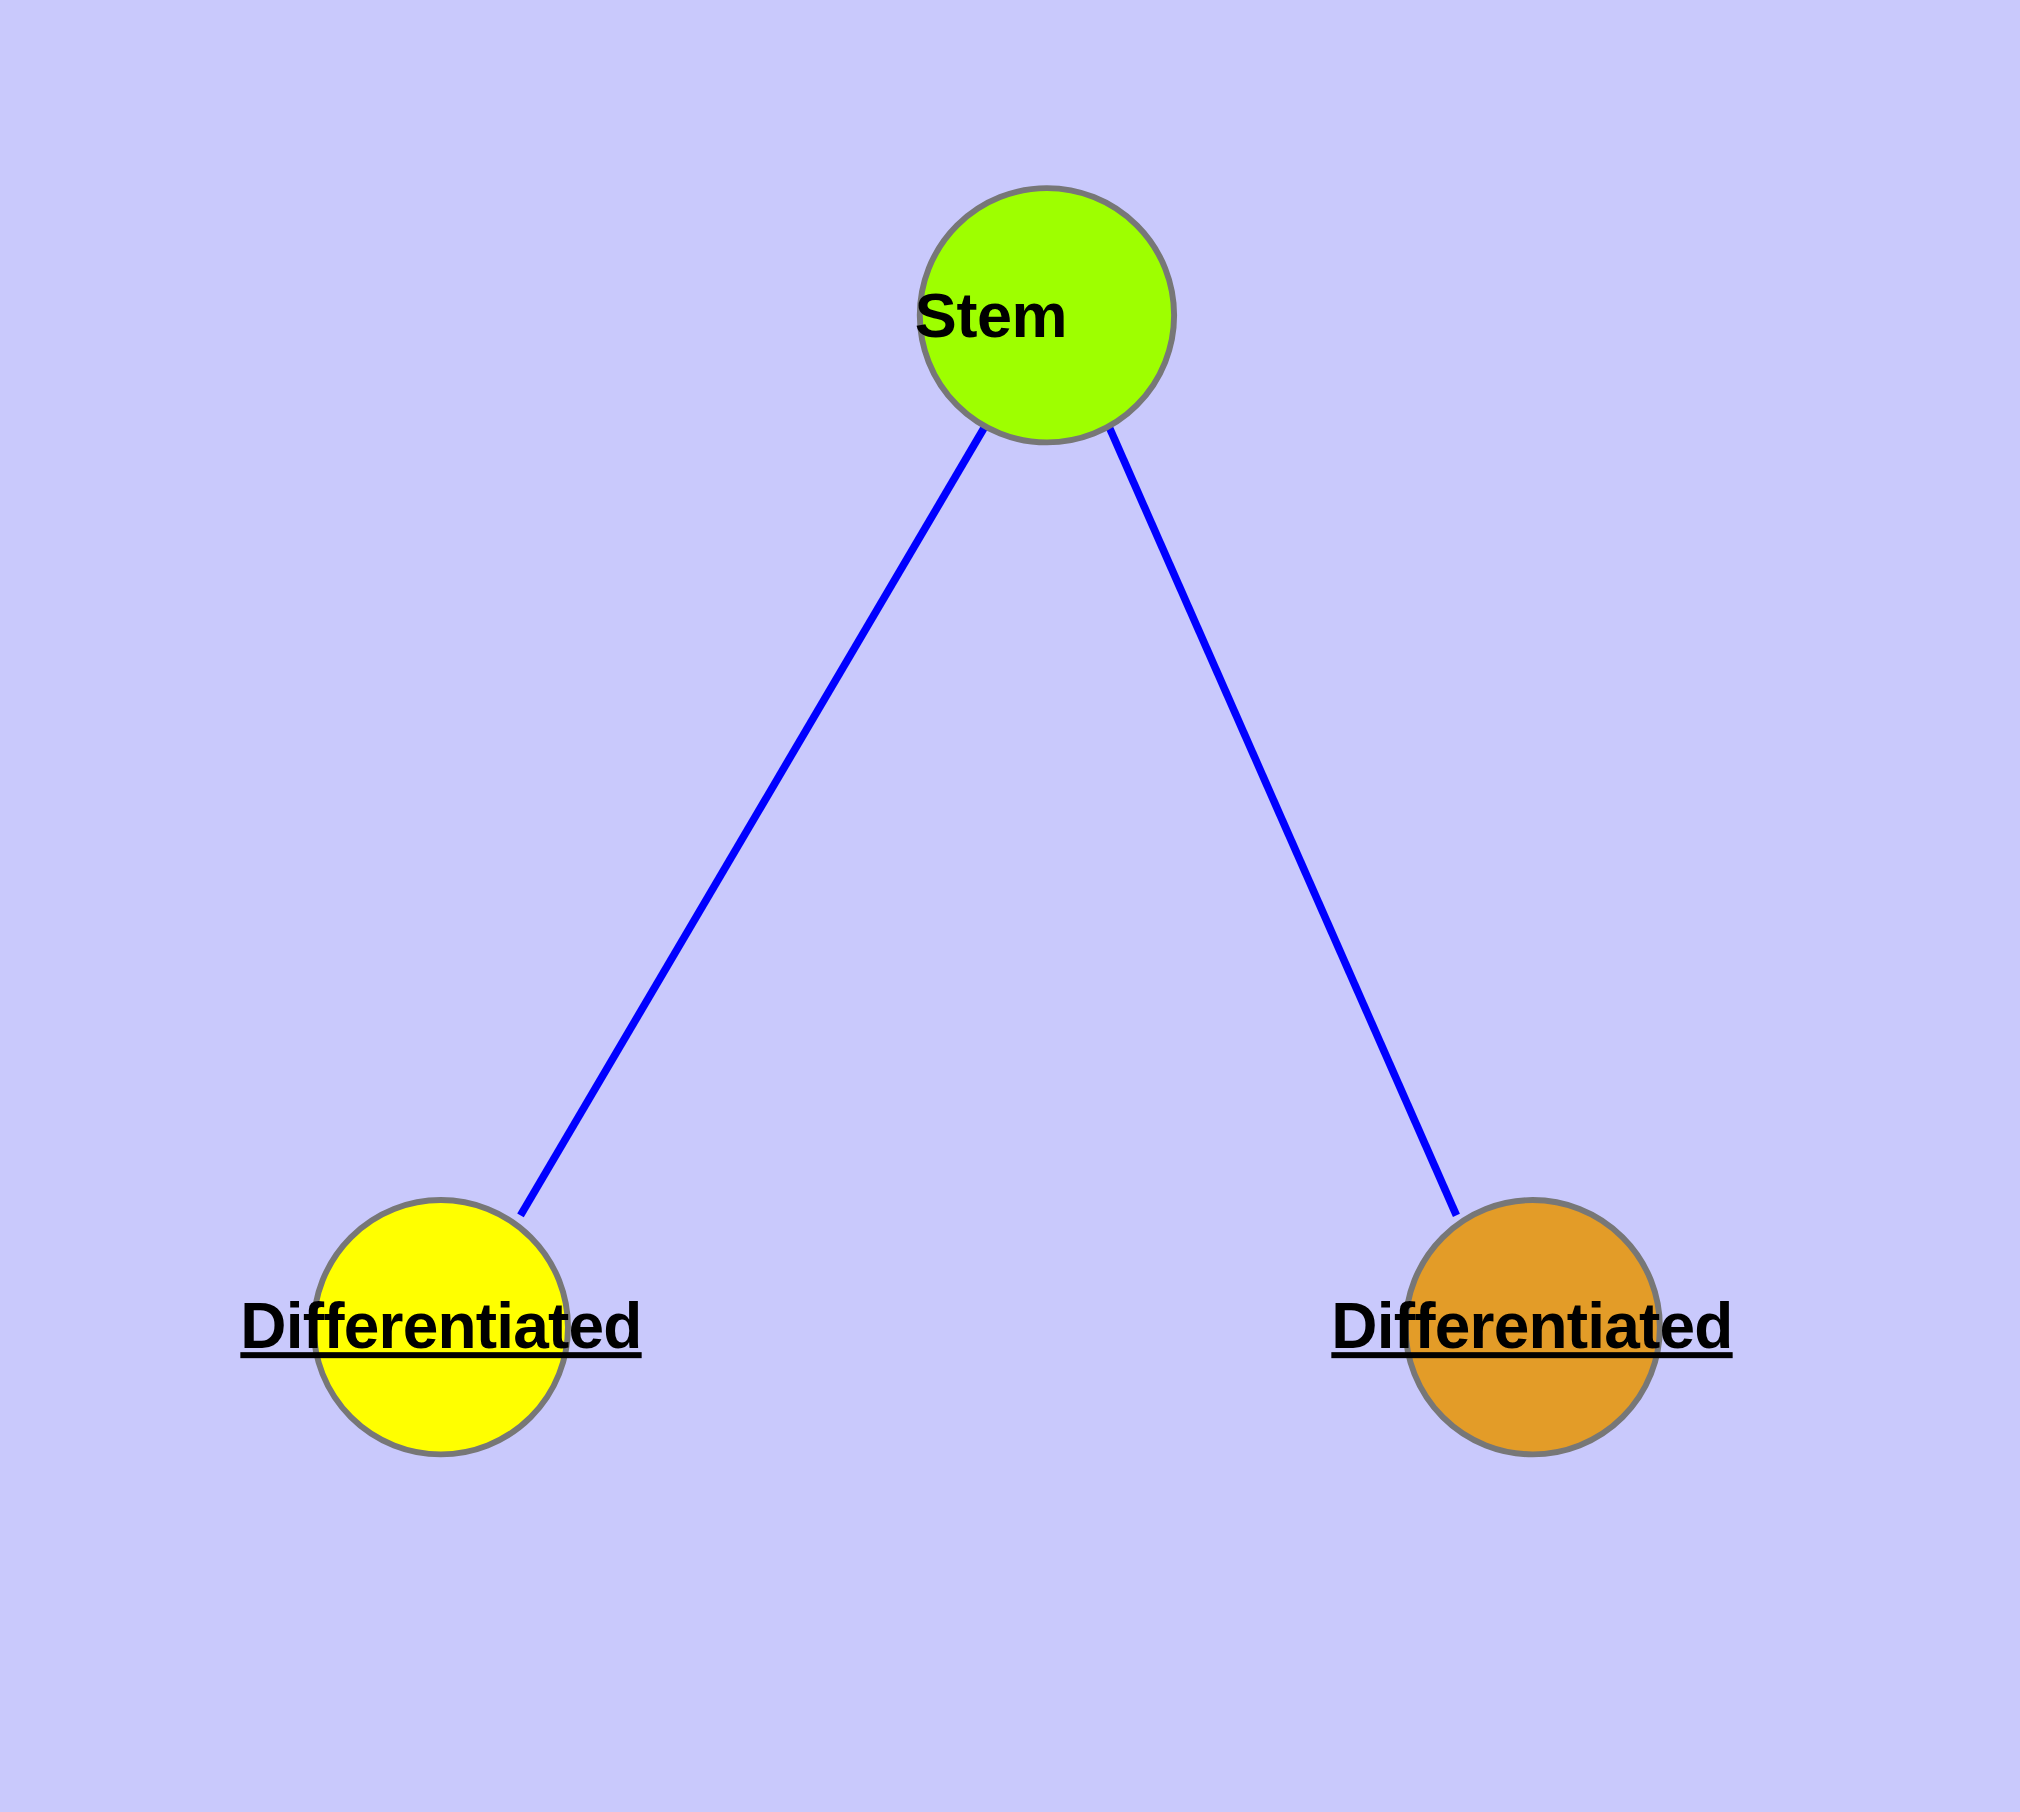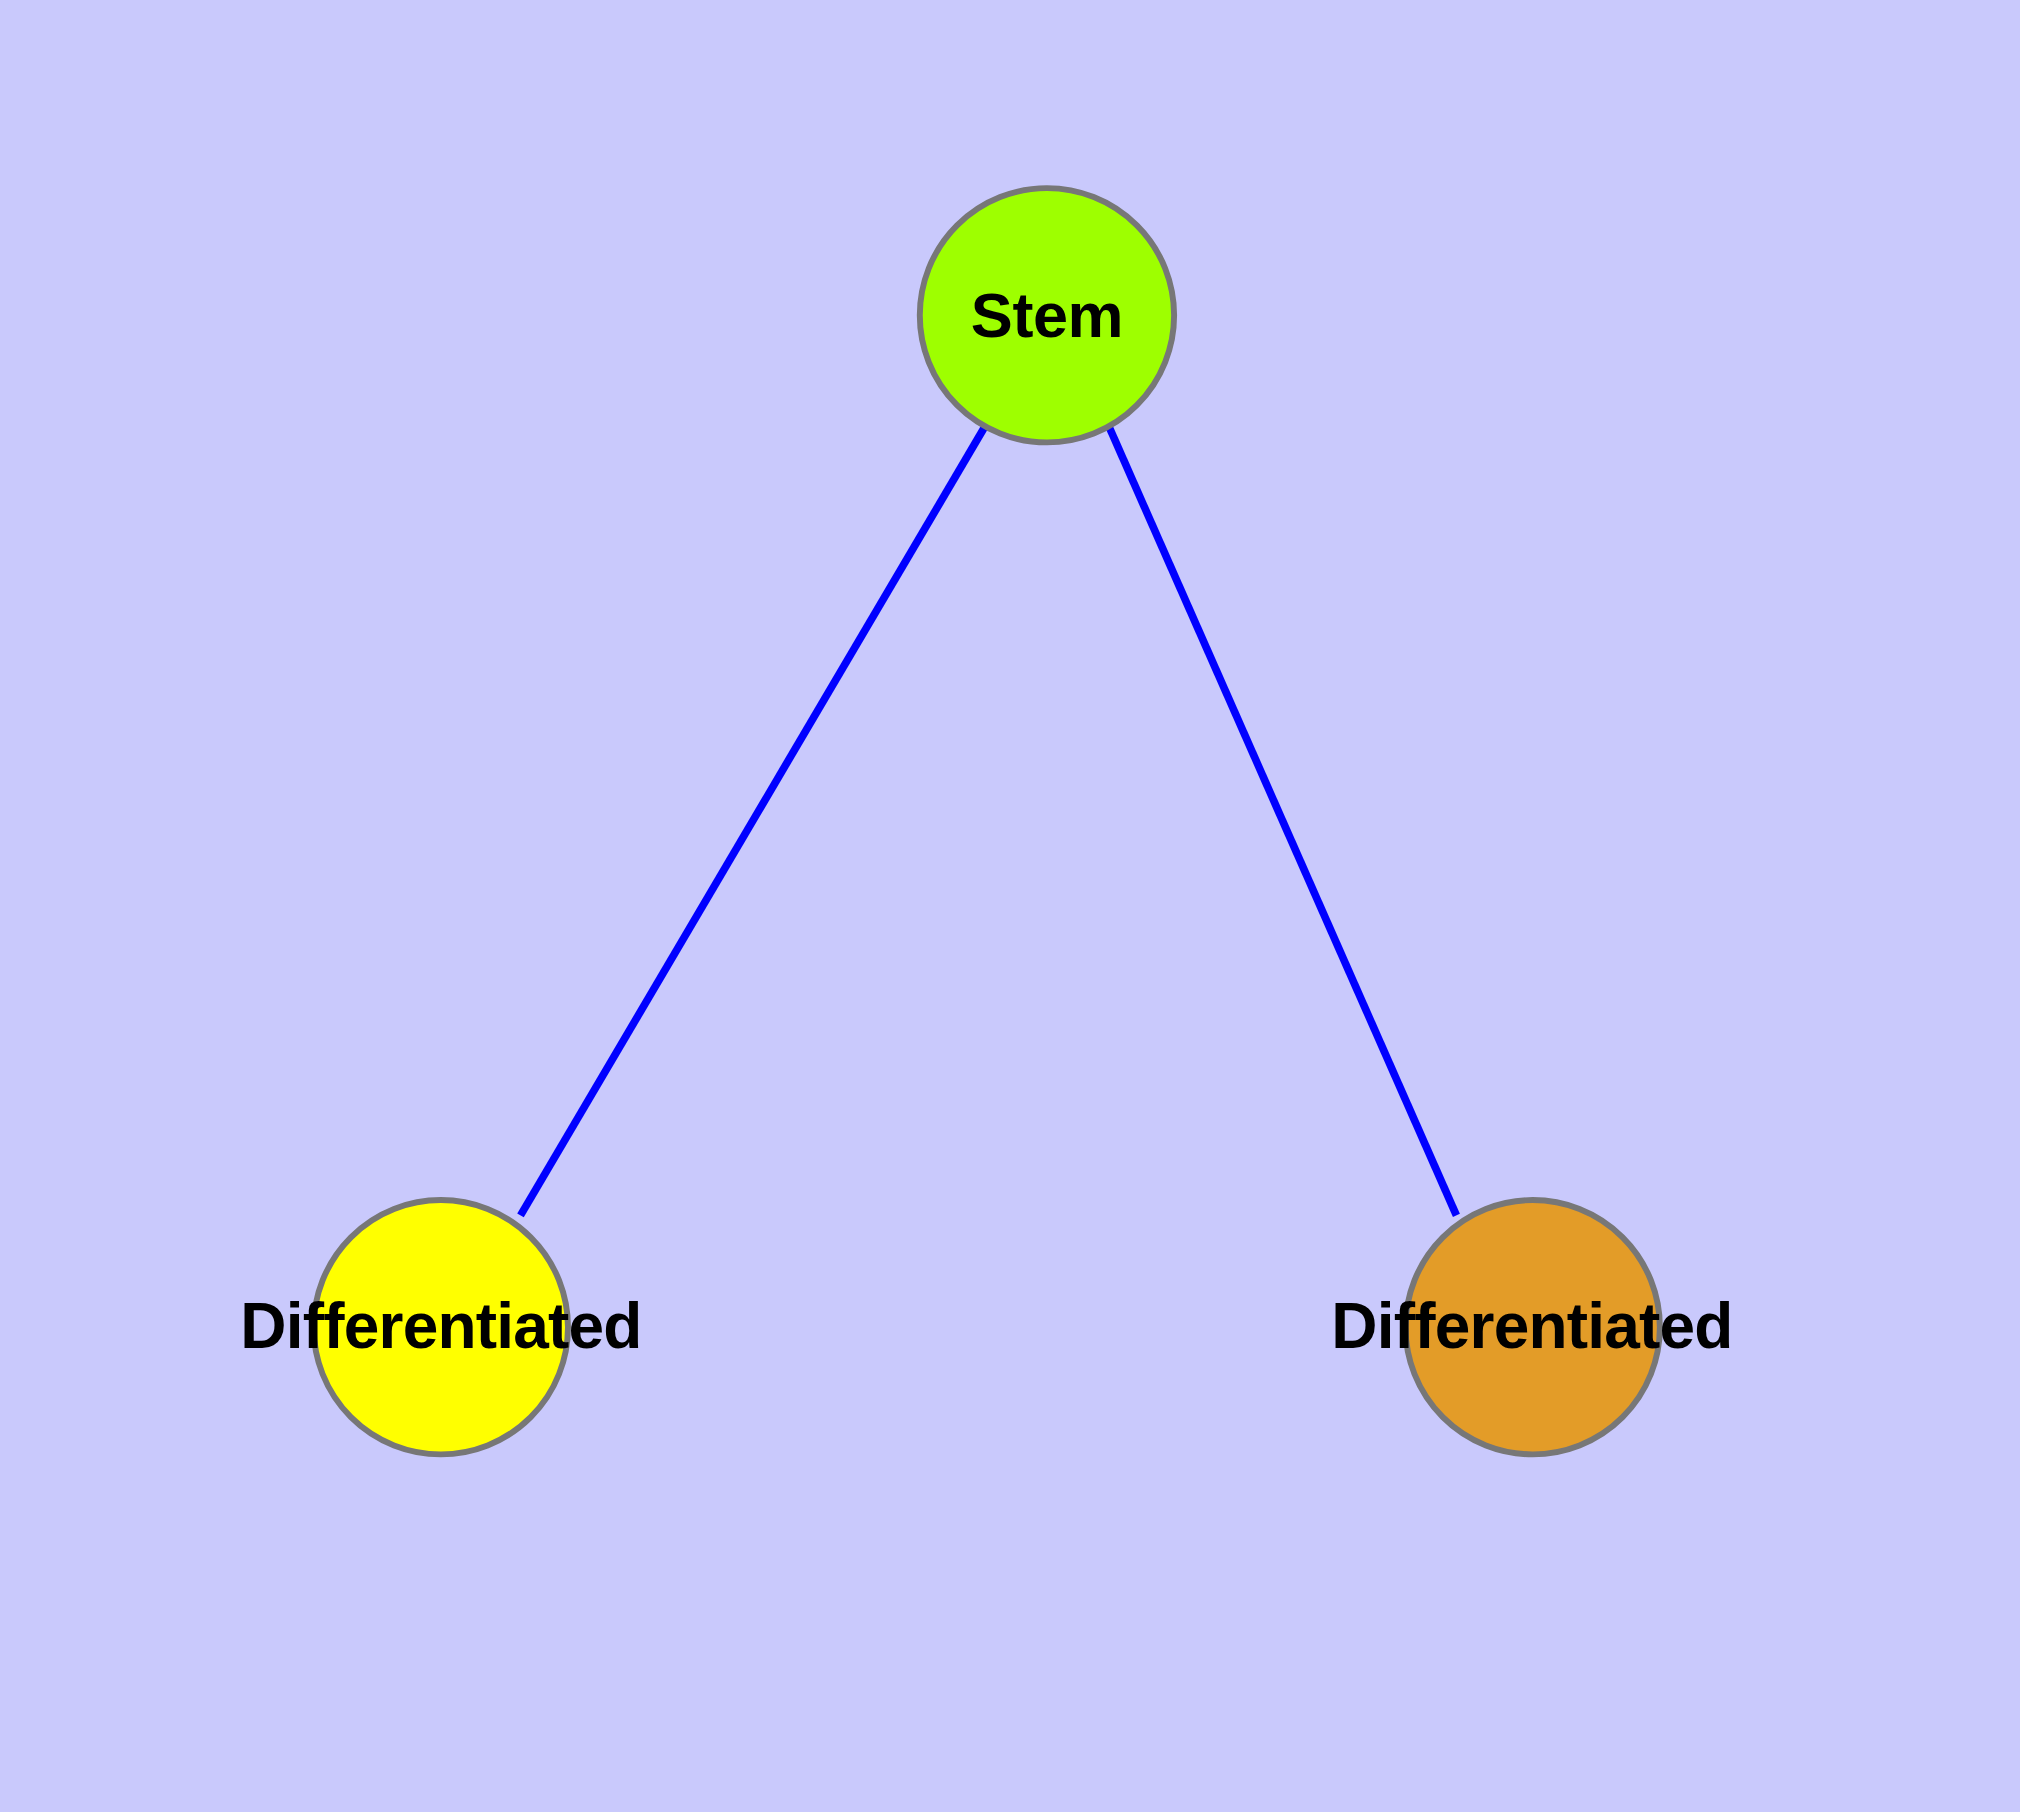--- a/index.html
+++ b/index.html
@@ -45,20 +45,21 @@
     pointer-events: none;
     transform: translate(-50%, -50%);
   }
   .node-label.stem {
     font-size: 63px;
     letter-spacing: -0.4px;
   }
   .node-label.leaf {
     font-size: 64px;
     letter-spacing: -0.8px;
+    text-decoration: underline;
   }
 </style>
 </head>
 <body>
 
 <div id="canvas" style="width: 2021px; height: 1812px;">
 
   <div id="graph-bg" style="background: rgb(201, 201, 252);"></div>
 
   <svg id="graph-svg" viewBox="0 0 2384 2138" preserveAspectRatio="none" style="width: 2021px; height: 1812px;">
@@ -67,19 +68,19 @@
         <line x1="1308" y1="503" x2="1718" y2="1434" stroke="#0000ff" stroke-width="9" class="edge-line"></line>
       </g>
     <g id="node-layer">
         <circle cx="1235" cy="372" r="150" fill="#9eff00" stroke="#777777" stroke-width="7" class="node-circle"></circle>
         <circle cx="520" cy="1566" r="150" fill="#ffff00" stroke="#777777" stroke-width="7" class="node-circle"></circle>
         <circle cx="1808" cy="1566" r="150" fill="#e39c28" stroke="#777777" stroke-width="7" class="node-circle"></circle>
       </g>
   </svg>
 
   <div id="label-layer">
-      <div class="node-label stem" style="left: 1047px; top: 315px; color: rgb(0, 0, 0);"><div>Stem</div></div>
+      <div class="node-label stem" style="left: 991px; top: 315px; color: rgb(0, 0, 0);"><div>Stem</div></div>
       <div class="node-label leaf" style="left: 441px; top: 1327px; color: rgb(0, 0, 0);"><div>Differentiated</div></div>
       <div class="node-label leaf" style="left: 1532px; top: 1327px; color: rgb(0, 0, 0);"><div>Differentiated</div></div>
     </div>
 
 </div>
 
 
 </body></html>

